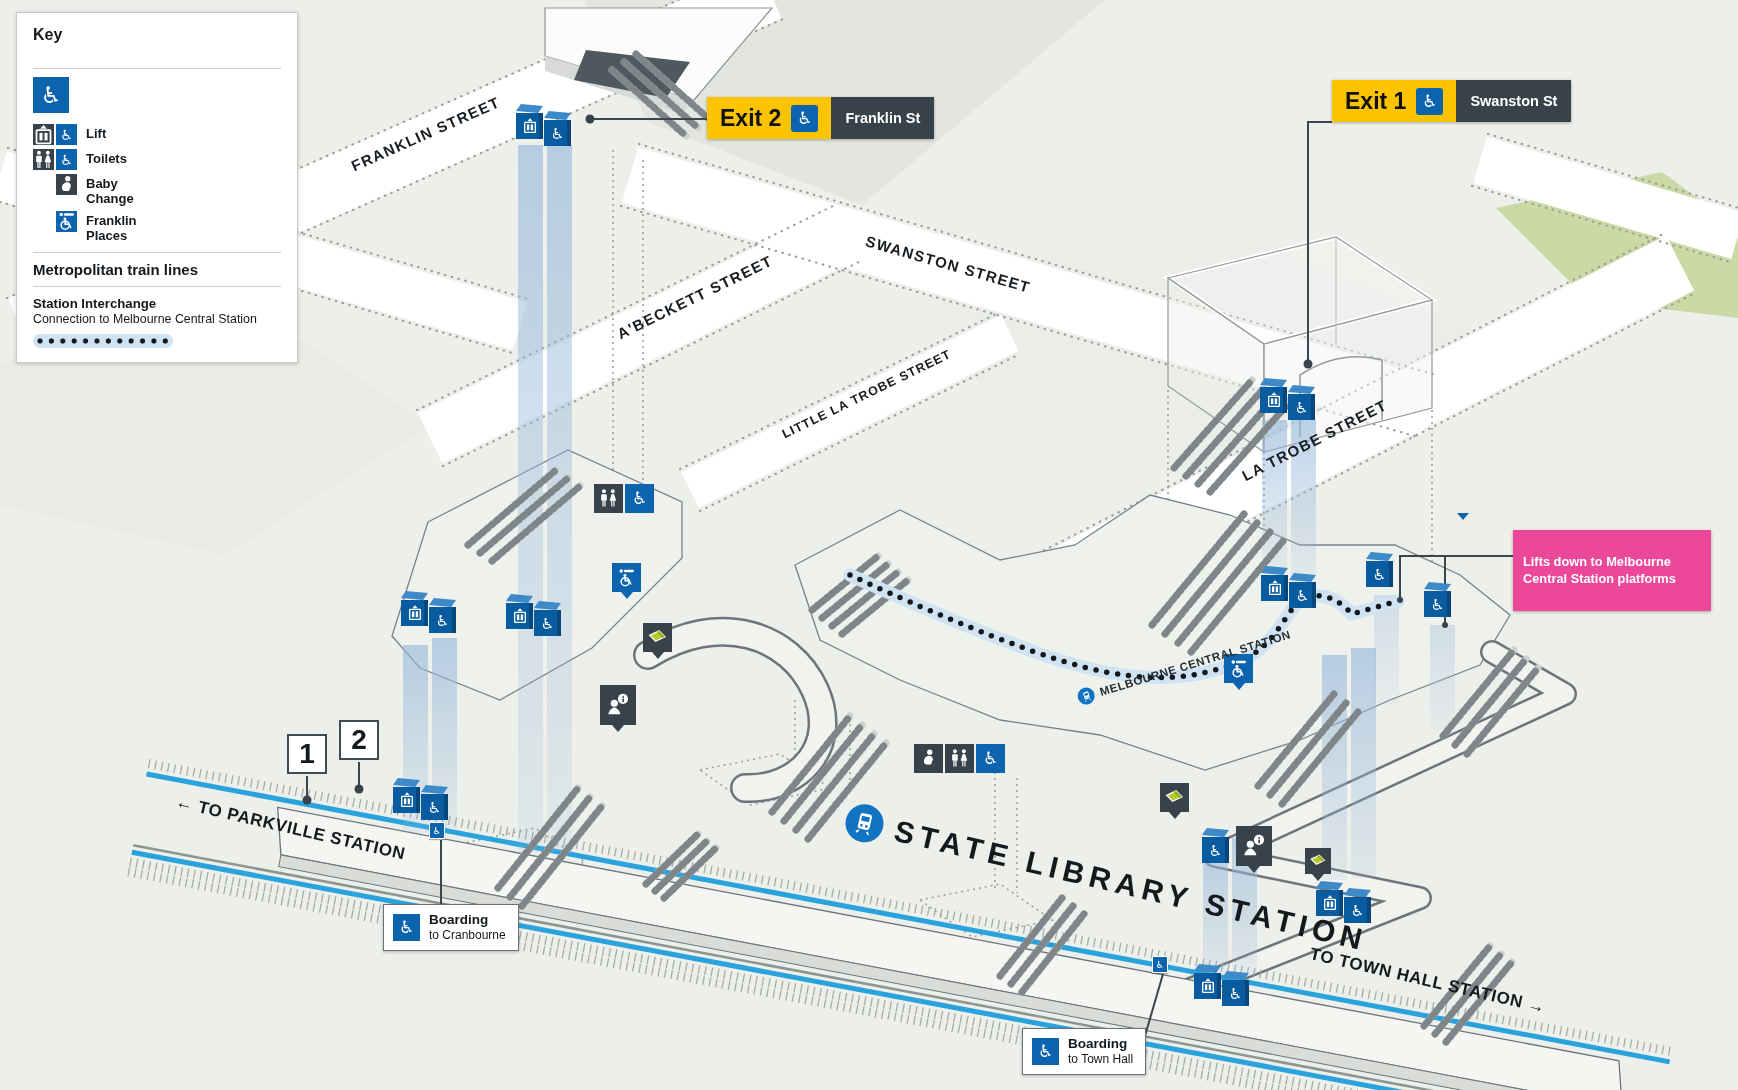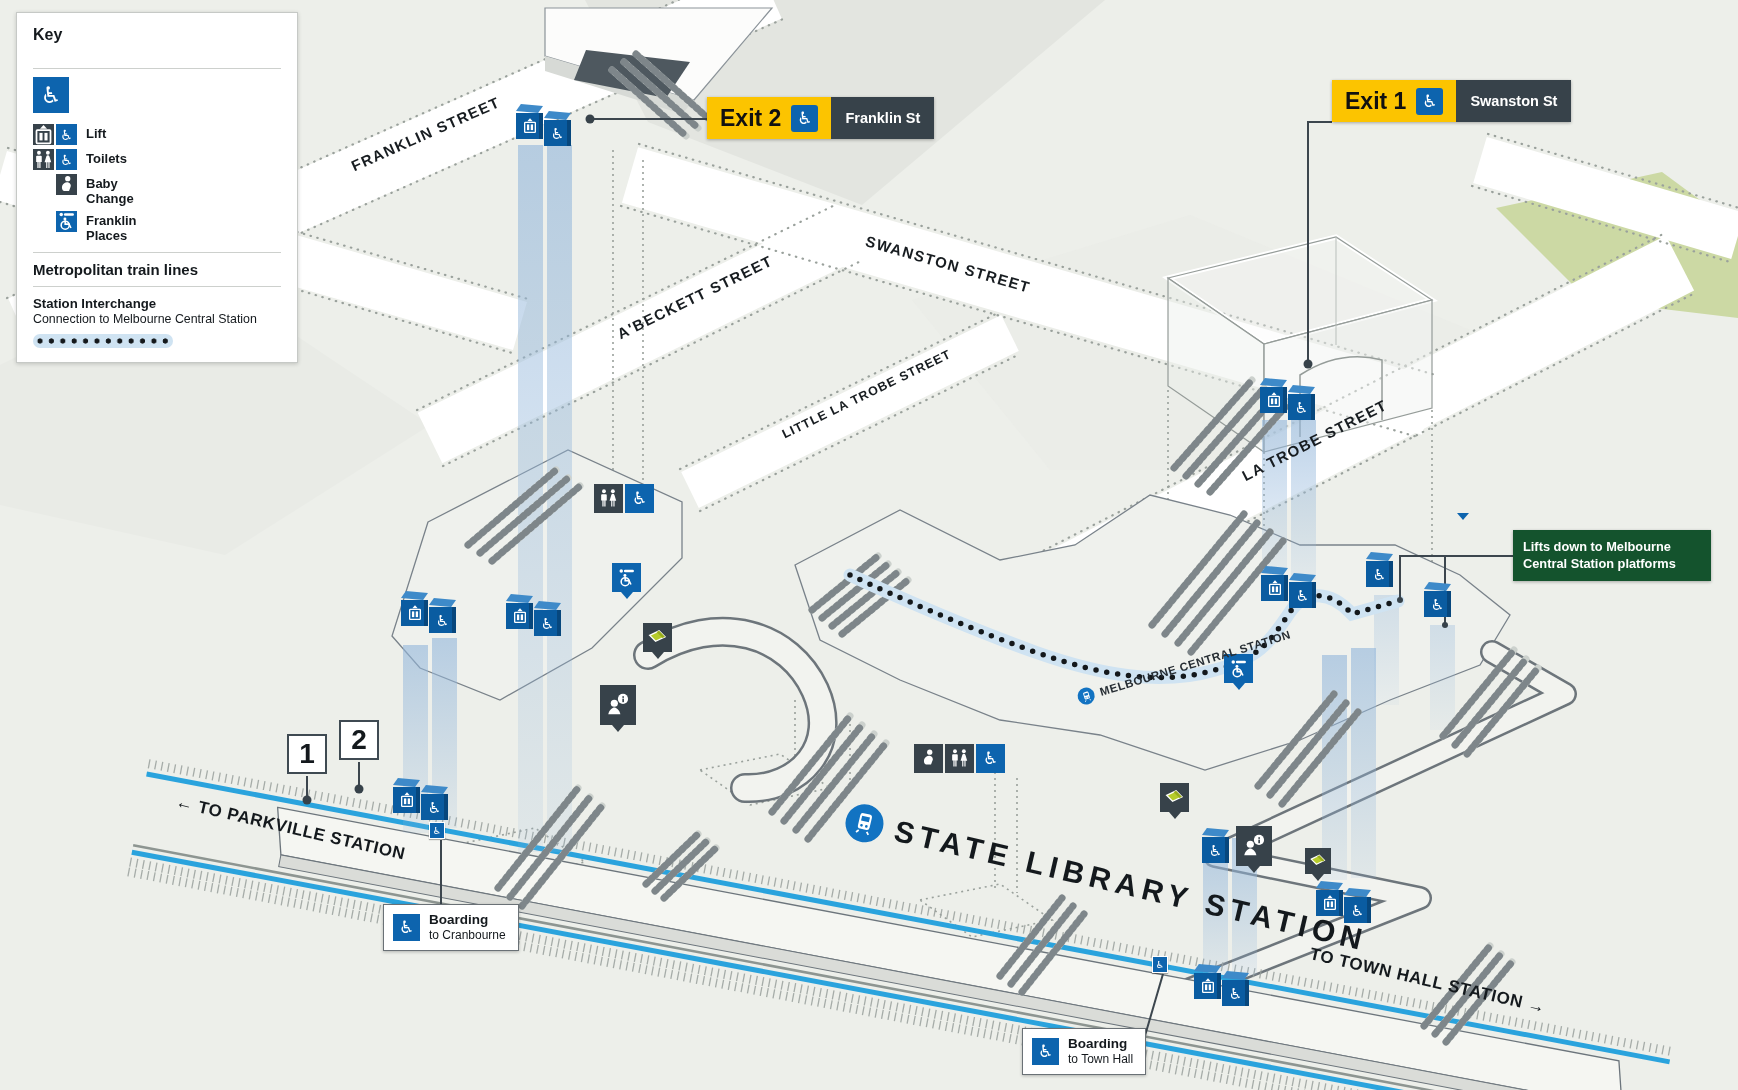--- a/index.html
+++ b/index.html
@@ -66,22 +66,22 @@
   .street-label.small{font-size:12.5px;letter-spacing:1.1px;}
   .dir-label{font-weight:bold;font-size:17px;letter-spacing:.6px;white-space:nowrap;
              transform-origin:left center;color:#14191d;}
   .title-wrap{display:flex;align-items:center;gap:12px;transform-origin:left center;white-space:nowrap;}
   .title-text{font-size:30px;font-weight:bold;letter-spacing:5.5px;color:#14191d;}
   .mc{background:#1273c2;border-radius:50%;display:flex;align-items:center;justify-content:center;flex:none;}
   .mcs-wrap{display:flex;align-items:center;gap:6px;transform-origin:left center;white-space:nowrap;}
   .mcs-text{font-size:11.5px;font-weight:bold;letter-spacing:.6px;color:#262d33;}
 
   
-  .callout{width:178px;background:#14532d;color:#fff;font-size:12.8px;font-weight:bold;
-           line-height:1.3;padding:9px 10px;box-shadow:0 1px 3px rgba(0,0,0,.3);}
+  .callout{width:178px;background:#ec4899;color:#fff;font-size:12.8px;font-weight:bold;
+           line-height:1.3;padding:24px 10px;box-shadow:0 1px 3px rgba(0,0,0,.3);}
   .boardbox{background:#fff;border:1px solid #6a7176;box-shadow:0 1px 3px rgba(0,0,0,.25);
             display:flex;align-items:center;gap:9px;padding:7px 12px 7px 9px;}
   .boardbox .chip{width:27px;height:27px;background:#0d64ae;display:flex;align-items:center;
                   justify-content:center;color:#fff;font-size:17px;flex:none;}
   .boardbox .b1{font-size:13.5px;font-weight:bold;line-height:1.2;}
   .boardbox .b2{font-size:12px;line-height:1.2;}
   .pnum{width:40px;height:40px;background:#fff;border:2px solid #3f4a52;box-sizing:border-box;
         display:flex;align-items:center;justify-content:center;font-size:28px;font-weight:bold;}
 
   

